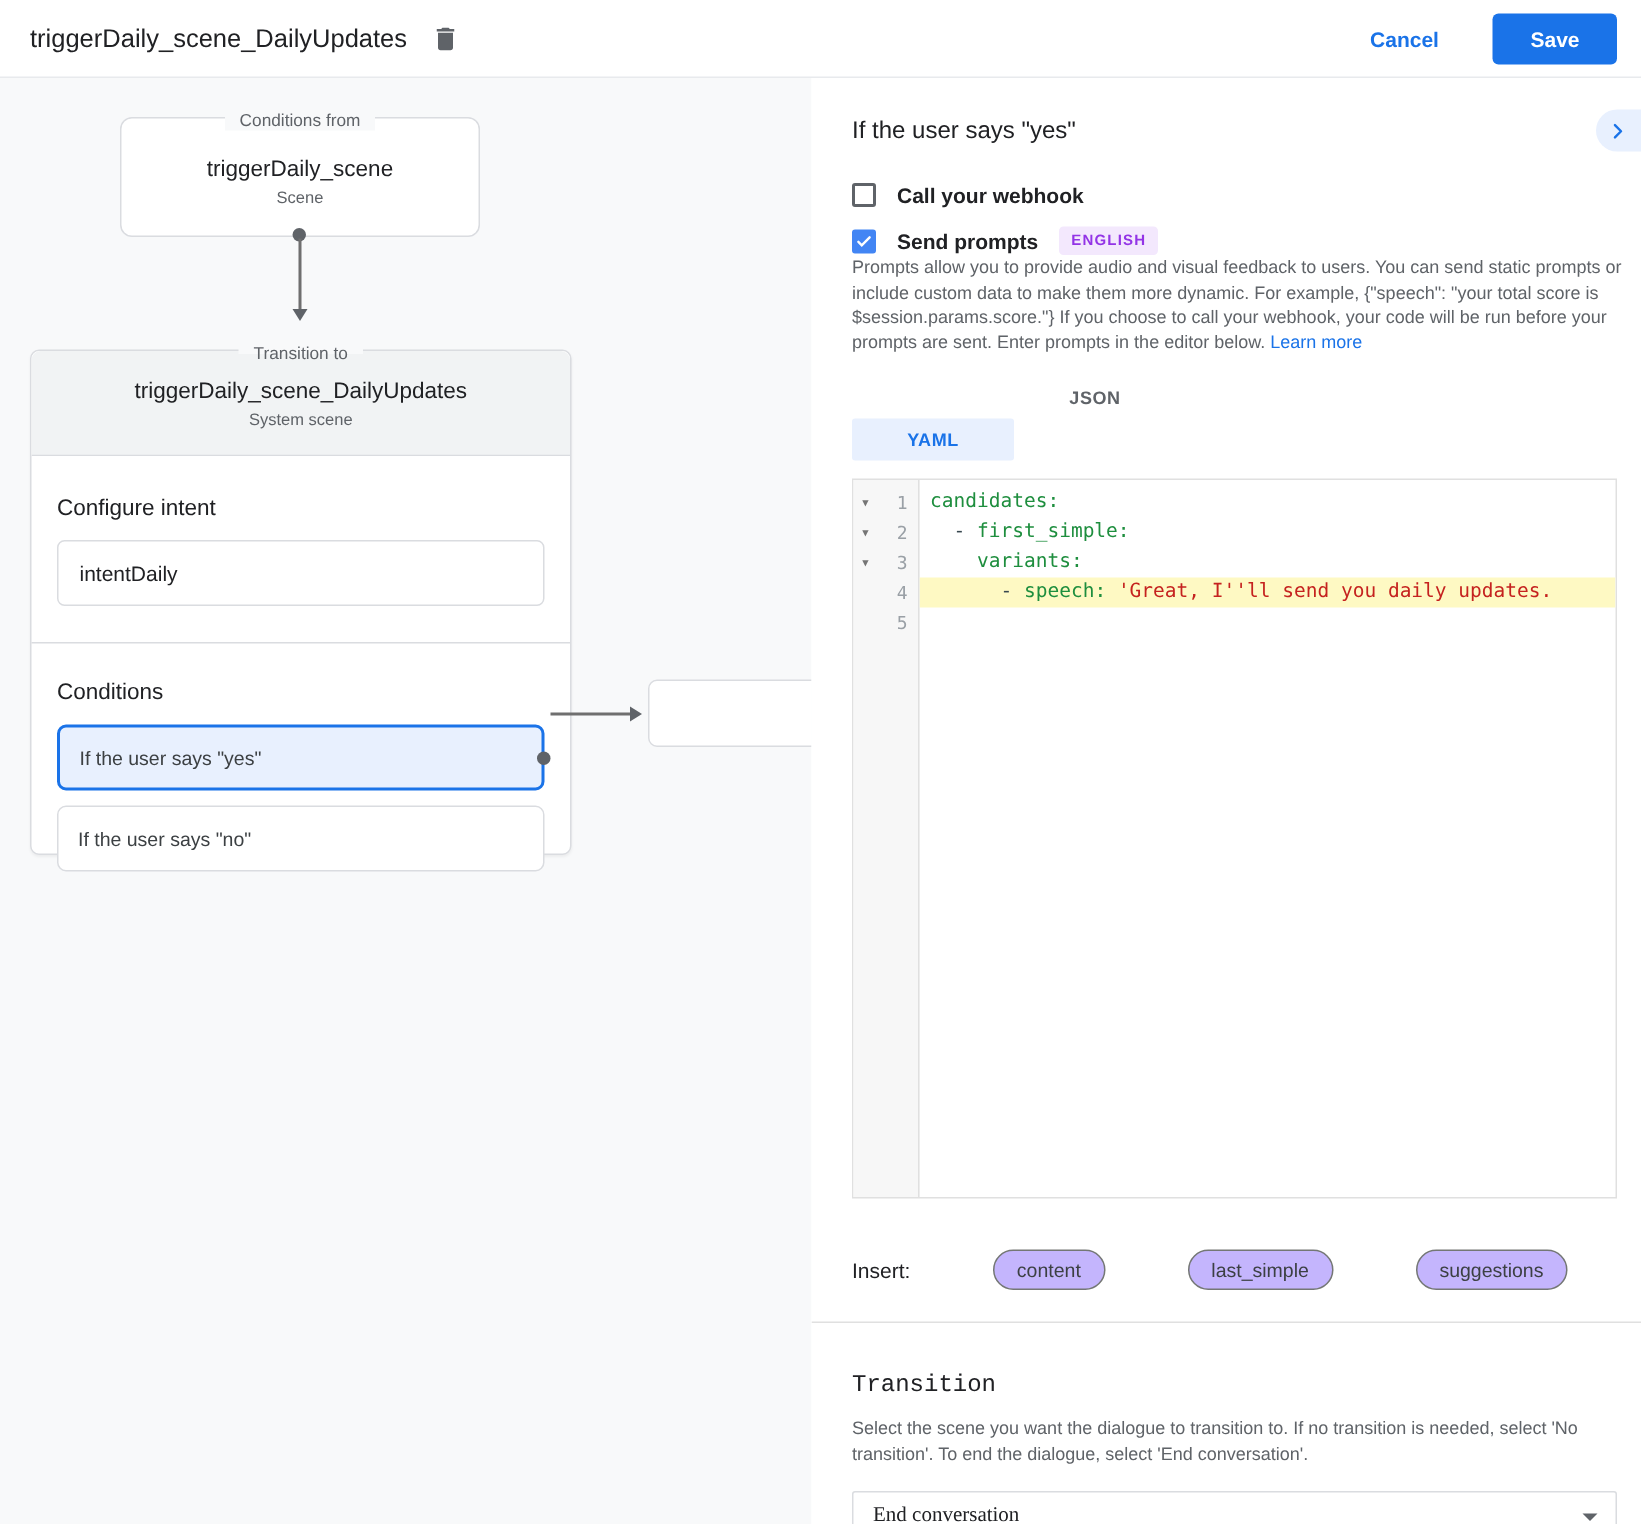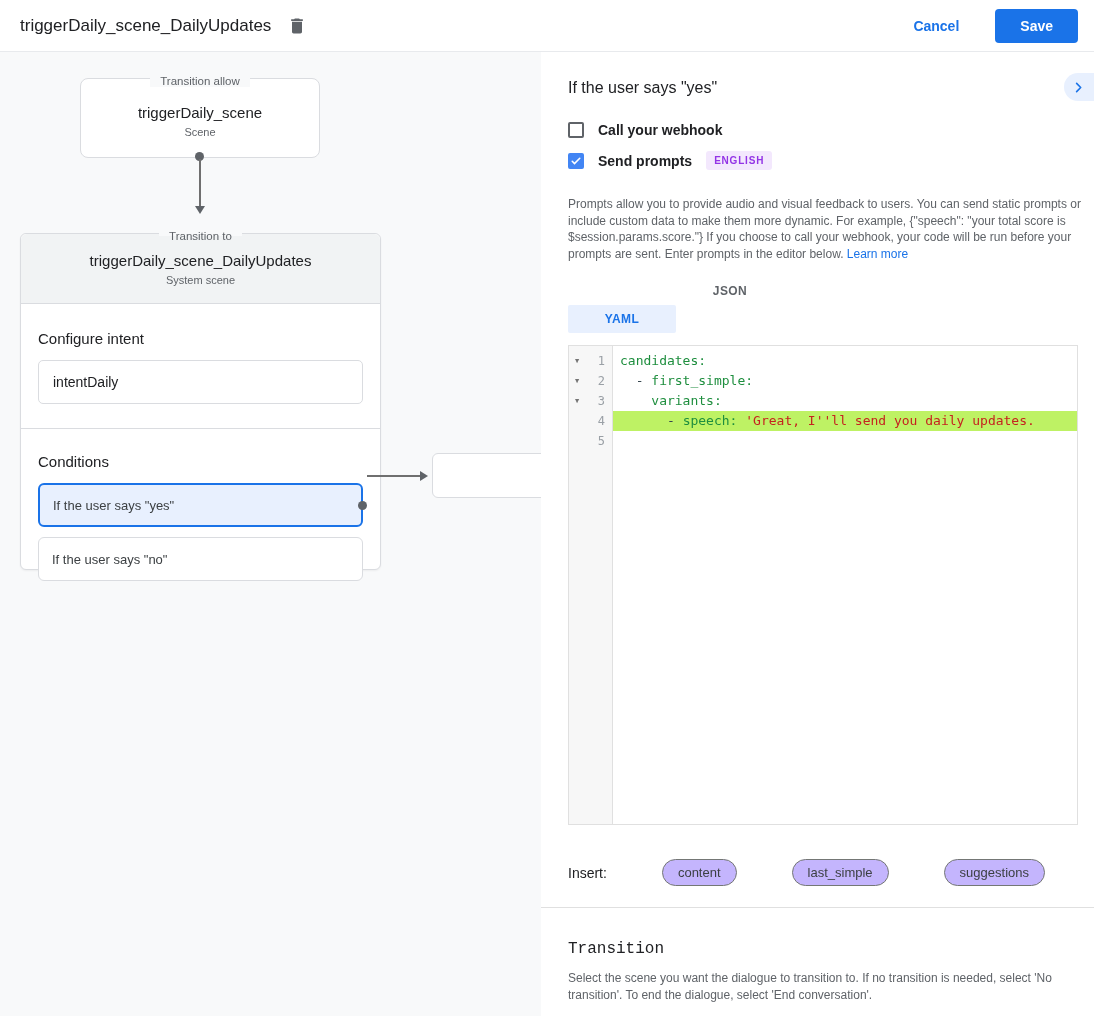--- a/index.html
+++ b/index.html
@@ -57,36 +57,36 @@
   .expand-btn{position:absolute;top:21px;right:0;width:30px;height:28px;border:none;cursor:pointer;
     border-radius:16px 0 0 16px;background:#e8f0fe;display:flex;align-items:center;justify-content:center;padding-left:4px;}
   .chk-row{display:flex;align-items:center;gap:14px;}
   .row-webhook{margin-top:25px;}
   .row-prompts{margin-top:13px;}
   .chk{width:16px;height:16px;border:2px solid #5f6368;border-radius:2px;background:#fff;flex-shrink:0;cursor:pointer;}
   .chk.checked{border-color:#4285f4;background:#4285f4;display:flex;align-items:center;justify-content:center;}
   .chk-label{font-size:14px;font-weight:bold;color:#202124;}
   .lang-badge{background:#f3e8fd;color:#9334e6;font-size:10px;font-weight:bold;letter-spacing:0.8px;
     padding:4px 8px;border-radius:3px;}
-  .rp-desc{margin-top:26px;width:517px;font-size:12px;line-height:16.5px;color:#5f6368;}
+  .rp-desc{margin-top:0;width:517px;font-size:12px;line-height:16.5px;color:#5f6368;}
   .link{color:#1a73e8;cursor:pointer;}
   .tabs{margin-top:15px;display:flex;}
   .tab{width:108px;height:28px;display:flex;align-items:center;justify-content:center;
     font-size:12px;font-weight:bold;letter-spacing:0.4px;color:#5f6368;cursor:pointer;border-radius:2px;}
   .tab.active{background:#e8f0fe;color:#1a73e8;margin-top:28px;}
   
   .editor{margin-top:12px;width:510px;height:480px;border:1px solid #e0e0e0;display:flex;background:#fff;
     font-family:"DejaVu Sans Mono",monospace;}
   .gutter{width:44px;background:#f7f7f7;border-right:1px solid #e0e0e0;padding-top:5px;flex-shrink:0;}
   .grow{height:20px;display:flex;align-items:center;}
   .fold{width:16px;text-align:center;font-size:7px;color:#757575;cursor:pointer;}
   .lnum{flex:1;text-align:right;padding-right:7px;font-size:12px;color:#9aa0a6;}
   .code{flex:1;padding-top:5px;overflow:hidden;cursor:text;}
   .cline{height:20px;line-height:20px;white-space:pre;font-size:13px;color:#37474f;padding-left:7px;}
-  .cline.hl{background:#bef264;}
+  .cline.hl{background:#fef9c3;}
   .tok-key{color:#1e8e3e;}
   .tok-str{color:#c5221f;}
   
   .insert-row{margin-top:34px;display:flex;align-items:center;gap:44px;}
   .insert-label{font-size:14px;color:#202124;}
   .chip{margin-left:11px;background:#c4b5fd;border:1px solid #747775;border-radius:14px;padding:5px 15px;
     font-size:13px;color:#3c4043;cursor:pointer;font-family:inherit;}
   .rp-divider{margin-top:21px;border:none;border-top:1px solid #e0e0e0;}
   .tr-title{margin:0;padding-top:24px;font-size:16px;font-weight:normal;color:#202124;font-family:Liberation Mono, monospace;}
   .tr-desc{margin-top:12px;width:522px;font-size:12px;line-height:16.5px;color:#5f6368;}
@@ -112,21 +112,21 @@
   <button class="cancel-btn">Cancel</button>
   <button class="save-btn">Save</button>
 </div>
 
 <div class="main">
 
   <div class="canvas">
 
     <div class="from-box">
       <div class="box-legend">
-        <span>Transition allow</span>
+        <span>Conditions from</span>
       </div>
       <div class="scene-name">triggerDaily_scene</div>
       <div class="scene-type">Scene</div>
     </div>
 
     <div class="dot dot-v"></div>
     <div class="arrow-v-line"></div>
     <div class="arrow-v-head"></div>
 
     <div class="to-box">

